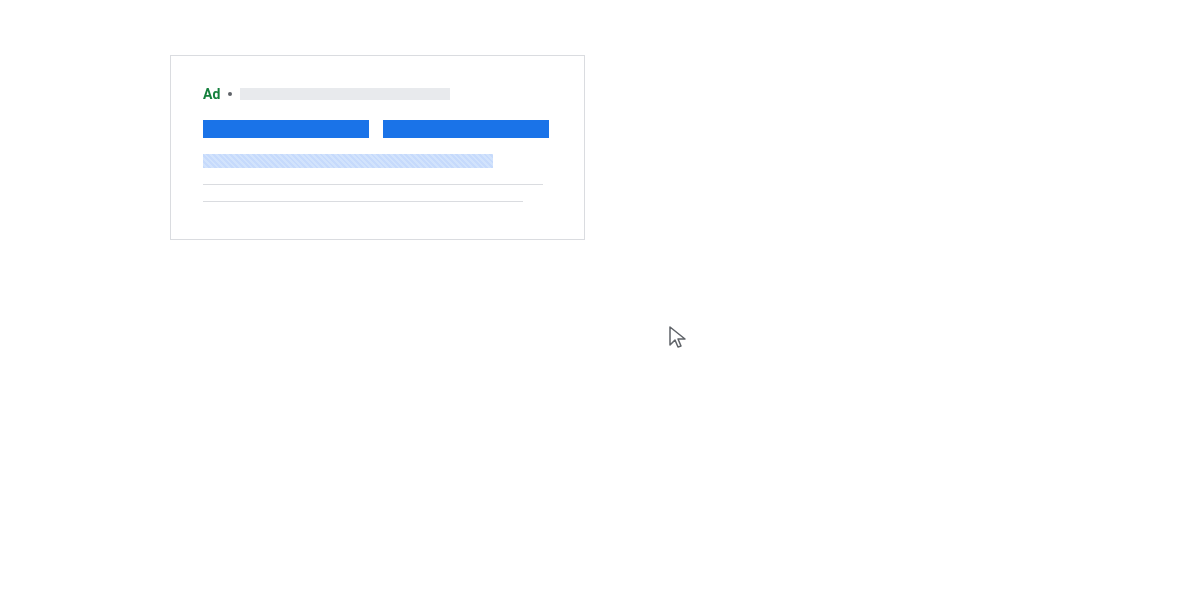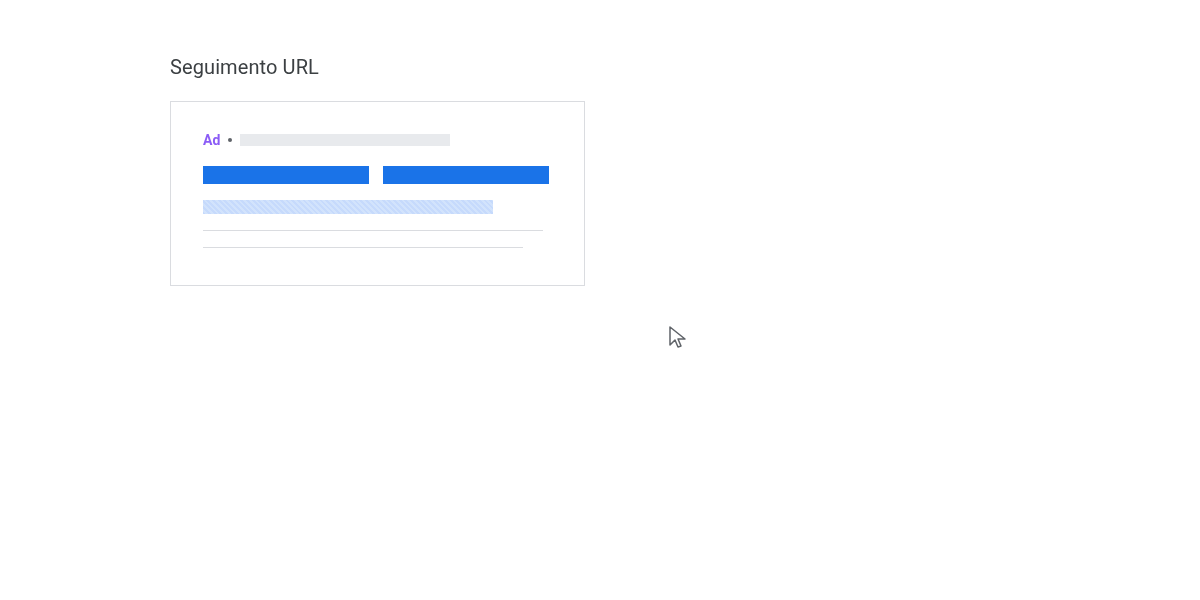--- a/index.html
+++ b/index.html
@@ -31,21 +31,21 @@
     }
     .ad-header {
       display: flex;
       align-items: center;
       gap: 8px;
       margin-bottom: 18px;
     }
     .ad-label {
       font-size: 14px;
       font-weight: 700;
-      color: #8b5cf6;
+      color: #15803d;
     }
     .dot {
       width: 4px;
       height: 4px;
       background: #5f6368;
       border-radius: 50%;
     }
     .url-bar {
       width: 210px;
       height: 12px;
@@ -84,21 +84,20 @@
     .cursor {
       position: absolute;
       left: 668px;
       top: 325px;
     }
   </style>
 </head>
 <body>
 
 <div class="container">
-  <div class="title">Seguimento URL</div>
 
   <div class="ad-card">
     <div class="ad-header">
       <span class="ad-label">Ad</span>
       <span class="dot"></span>
       <span class="url-bar"></span>
     </div>
     <div class="headline-row">
       <div class="headline-block headline-1"></div>
       <div class="headline-block headline-2"></div>

